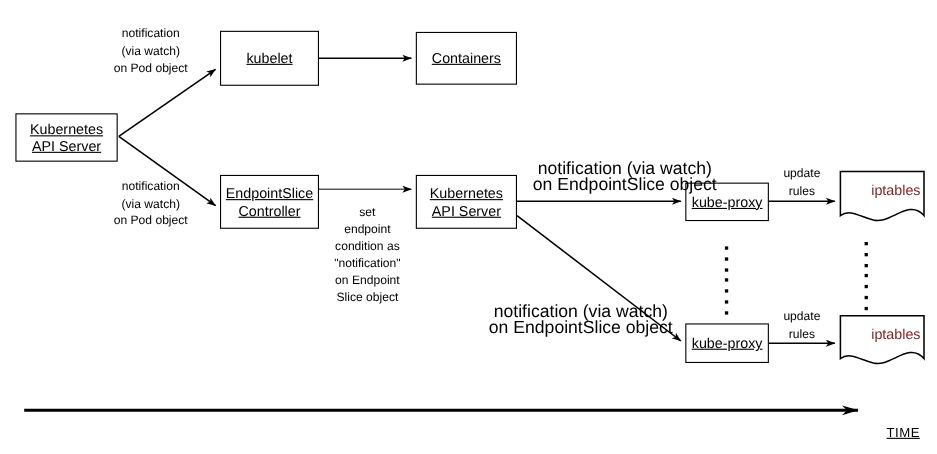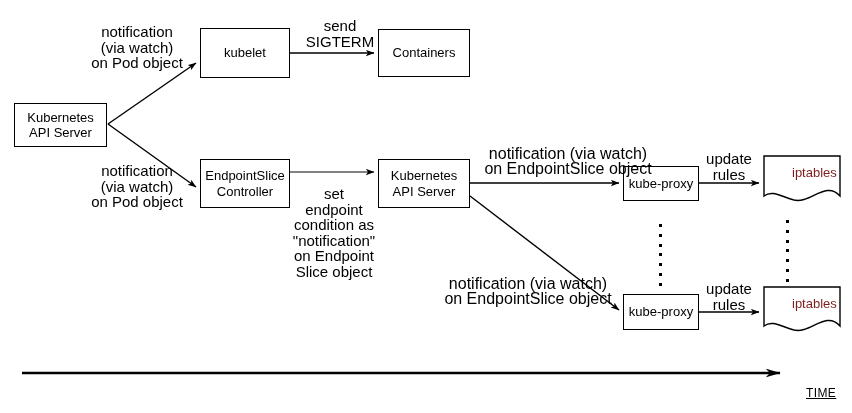--- a/index.html
+++ b/index.html
@@ -29,25 +29,26 @@
     border: 1.4px solid #000000;
     background: #ffffff;
     display: flex;
     align-items: center;
     justify-content: center;
     text-align: center;
     color: #000000;
     font-size: 13px;
     line-height: 15.5px;
     white-space: pre-line;
+    text-decoration: underline;
   }
   .label {
     position: absolute;
     color: #000000;
-    font-size: 15px;
+    font-size: 11px;
     line-height: 15.5px;
     text-align: center;
     white-space: pre-line;
     transform: translateX(-50%);
   }
   .label.small {
     font-size: 16px;
     line-height: 15px;
   }
   .doc-node {
@@ -184,22 +185,20 @@
   </div>
 
   <div class="doc-node" style="left:764px; top:287px; width:76px; height:43px;">
     <span class="doc-text" style="top:9px;">iptables</span>
   </div>
 
   <div class="label" style="left:137px; top:24px; width:130px;">notification
 (via watch)
 on Pod object</div>
 
-  <div class="label" style="left:340px; top:18px; width:90px;">send
-SIGTERM</div>
 
   <div class="label" style="left:137px; top:163px; width:130px;">notification
 (via watch)
 on Pod object</div>
 
   <div class="label" style="left:334px; top:186px; width:104px;">set
 endpoint
 condition as
 "notification"
 on Endpoint

